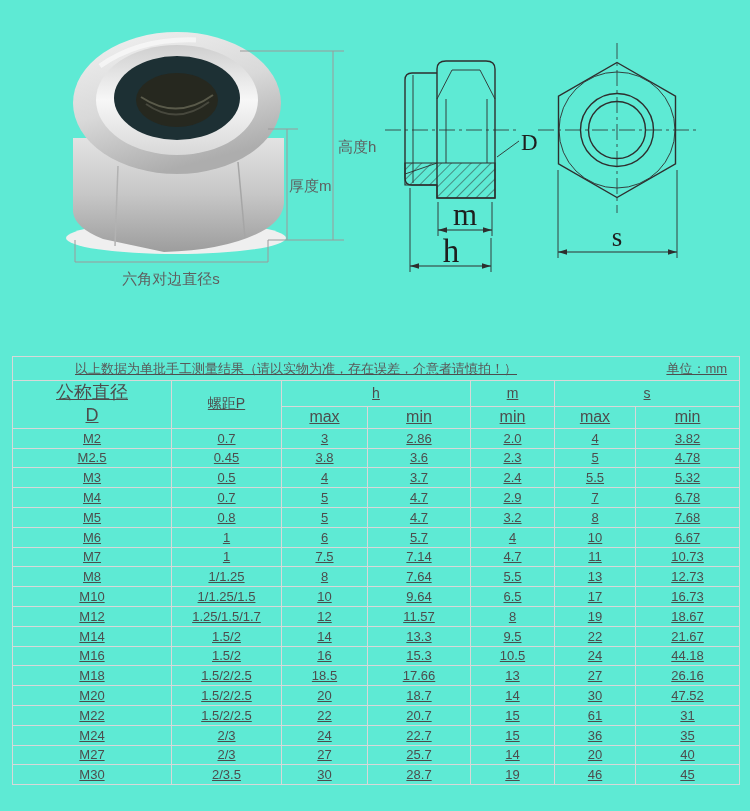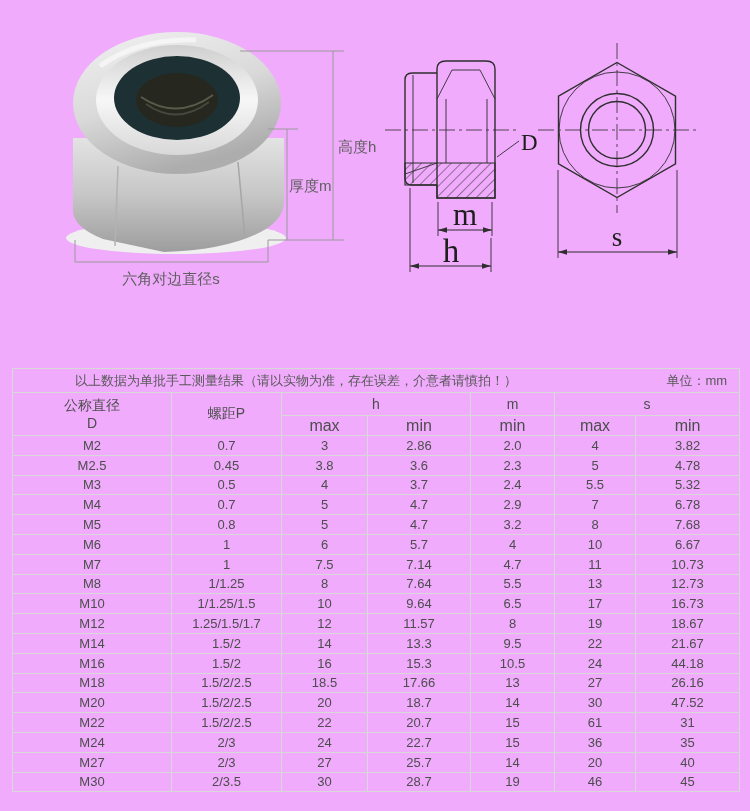--- a/index.html
+++ b/index.html
@@ -1,38 +1,38 @@
 <!DOCTYPE html>
 <html><head>
 <meta charset="utf-8">
 <style>
   html,body{margin:0;padding:0;background:#fff;}
-  #stage{position:relative;width:750px;height:811px;background:#f0abfc;overflow:hidden;
+  #stage{position:relative;width:750px;height:811px;background:#5eead4;overflow:hidden;
          font-family:"Liberation Sans",sans-serif;}
   
   #diagram-svg{position:absolute;left:0;top:0;}
   .dimline{stroke:#9a9a9a;stroke-width:1;fill:none;}
   .draw{stroke:#2e2e2e;stroke-width:1.4;fill:none;}
   .drawthin{stroke:#2e2e2e;stroke-width:0.9;fill:none;}
   .centerline{stroke:#2e2e2e;stroke-width:0.8;fill:none;stroke-dasharray:16 4 3 4;}
   .arrowline{stroke:#2e2e2e;stroke-width:1;fill:none;}
   .arrowhead{fill:#2e2e2e;stroke:none;}
   .cn-label{font-family:"Liberation Sans",sans-serif;font-size:15px;fill:#5f5f5f;}
   .serif-label{font-family:"Liberation Serif","DejaVu Serif",serif;fill:#1e1e1e;}
   
-  #spec-table{position:absolute;left:12px;top:368px;width:727px;border-collapse:collapse;
-              table-layout:fixed;color:#4d4d4d;}
+  #spec-table{position:absolute;left:12px;top:356px;width:727px;border-collapse:collapse;
+              table-layout:fixed;color:#4d4d4d;text-decoration:underline;}
   #spec-table td,#spec-table th{border:1px solid #d8d8d8;text-align:center;vertical-align:middle;
               padding:0;font-weight:normal;overflow:hidden;white-space:nowrap;}
   .note-row td{height:23px;}
   .note-flex{display:flex;justify-content:space-between;align-items:center;
               padding:0 12px 0 62px;font-size:13px;color:#595959;}
   .grp-row th{height:22px;font-size:14px;}
   .sub-row th{height:19px;font-size:16px;}
-  th.dia-cell{font-size:14px;line-height:1.3;}
+  th.dia-cell{font-size:18px;line-height:1.3;}
   #spec-table tbody td{height:18.8px;font-size:13px;}
 </style>
 </head>
 <body>
 
 <div id="stage">
 
   <svg id="diagram-svg" width="750" height="345" viewBox="0 0 750 345">
     <defs>
       <linearGradient id="bodyGrad" x1="0" y1="0" x2="0" y2="1">

